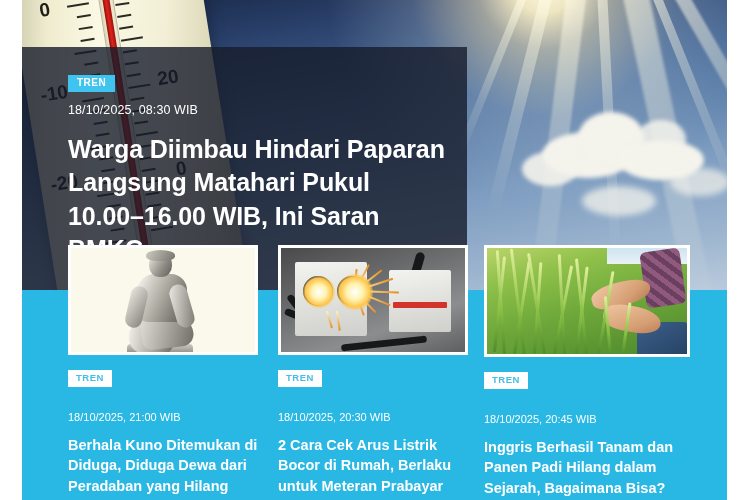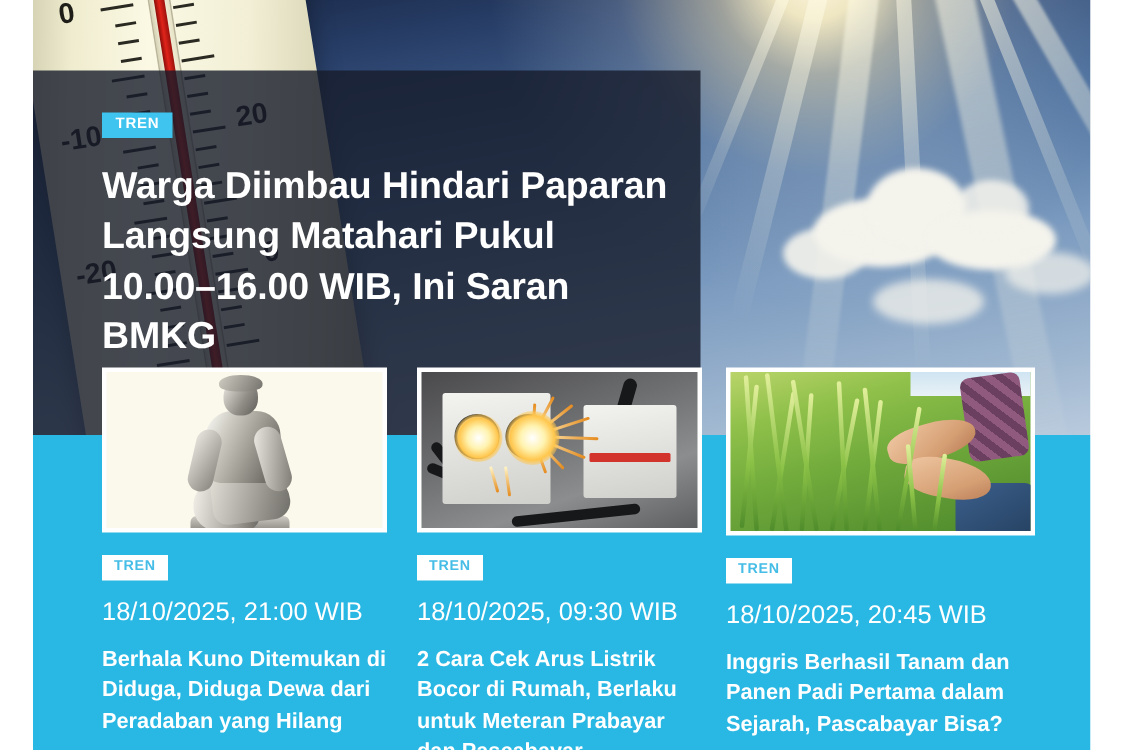--- a/index.html
+++ b/index.html
@@ -136,21 +136,21 @@
   .h2 { left:116px; top:58px; width:58px; height:26px; transform:rotate(10deg); }
   .sleeve { position:absolute; left:156px; top:2px; width:40px; height:56px; transform:rotate(-8deg);
     background:repeating-linear-gradient(45deg,#8f5a7d 0 5px,#6b3f5f 5px 10px); border-radius:6px; }
   .jeans { position:absolute; left:150px; top:74px; width:54px; height:38px; border-radius:8px;
     background:linear-gradient(150deg,#3c5f8c,#24405f); }
   .sky-strip { position:absolute; left:120px; top:0; width:86px; height:16px;
     background:linear-gradient(180deg,#cfe4f2,#e9f2f6); }
 
   .card-badge { display:inline-block; background:#ffffff; color:#45bde6;
     font-size:9.5px; font-weight:700; letter-spacing:.5px; padding:3px 8px 4px; line-height:1; margin-top:15px; }
-  .card-date { color:#ffffff; font-size:17px; margin-top:11px; }
+  .card-date { color:#ffffff; font-size:11px; margin-top:24px; }
   .card-title { color:#ffffff; font-size:14.5px; font-weight:700; line-height:1.42; margin-top:12px; }
 </style>
 </head>
 <body>
 
 <div class="page">
   <div class="content">
 
     <div class="hero">
       <div class="hero-sky">
@@ -225,20 +225,21 @@
           <div class="thermo-tube"></div>
           <div class="thermo-merc"></div>
 
         </div>
       </div>
 
       <div class="hero-overlay"></div>
 
       <div class="hero-inner">
         <span class="badge-tren-hero">TREN</span>
+        <div class="hero-date">18/10/2025, 08:30 WIB</div>
         <div class="hero-title">Warga Diimbau Hindari Paparan Langsung Matahari Pukul 10.00–16.00 WIB, Ini Saran BMKG</div>
       </div>
     </div>
 
     <div class="cyan-band"></div>
 
     <div class="cards">
 
       <div class="card card1">
         <div class="card-thumb">
@@ -281,21 +282,21 @@
             <div class="spark" style="left:74px; top:42px; width:30px; height:2px; transform:rotate(-62deg)"></div>
             <div class="spark" style="left:74px; top:42px; width:22px; height:2px; transform:rotate(-86deg)"></div>
             <div class="spark" style="left:46px; top:62px; width:18px; height:2px; transform:rotate(74deg)"></div>
             <div class="spark" style="left:56px; top:62px; width:20px; height:2px; transform:rotate(82deg)"></div>
             <div class="flare f1"></div>
             <div class="flare f2"></div>
             <div class="cable cb3"></div>
           </div>
         </div>
         <span class="card-badge">TREN</span>
-        <div class="card-date">18/10/2025, 09:30 WIB</div>
+        <div class="card-date">18/10/2025, 20:30 WIB</div>
         <div class="card-title">2 Cara Cek Arus Listrik Bocor di Rumah, Berlaku untuk Meteran Prabayar dan Pascabayar</div>
       </div>
 
       <div class="card card3">
         <div class="card-thumb">
           <div class="thumb-inner t3">
             <div class="sky-strip"></div>
             <div class="sleeve"></div>
             <div class="jeans"></div>
             <div class="hand h1"></div>
@@ -310,18 +311,18 @@
             <div class="blade" style="left:76px;  top:6px;  height:100px; transform:rotate(-3deg)"></div>
             <div class="blade" style="left:88px;  top:18px; height:88px; transform:rotate(7deg)"></div>
             <div class="blade" style="left:98px;  top:10px; height:96px; transform:rotate(-6deg)"></div>
             <div class="blade" style="left:110px; top:22px; height:84px; transform:rotate(10deg)"></div>
             <div class="blade" style="left:122px; top:48px; height:60px; transform:rotate(-5deg)"></div>
             <div class="blade" style="left:134px; top:54px; height:54px; transform:rotate(8deg)"></div>
           </div>
         </div>
         <span class="card-badge">TREN</span>
         <div class="card-date">18/10/2025, 20:45 WIB</div>
-        <div class="card-title">Inggris Berhasil Tanam dan Panen Padi Pertama dalam Sejarah, Pascabayar Bisa?</div>
+        <div class="card-title">Inggris Berhasil Tanam dan Panen Padi Hilang dalam Sejarah, Bagaimana Bisa?</div>
       </div>
 
     </div>
   </div>
 </div>
 
 </body></html>

